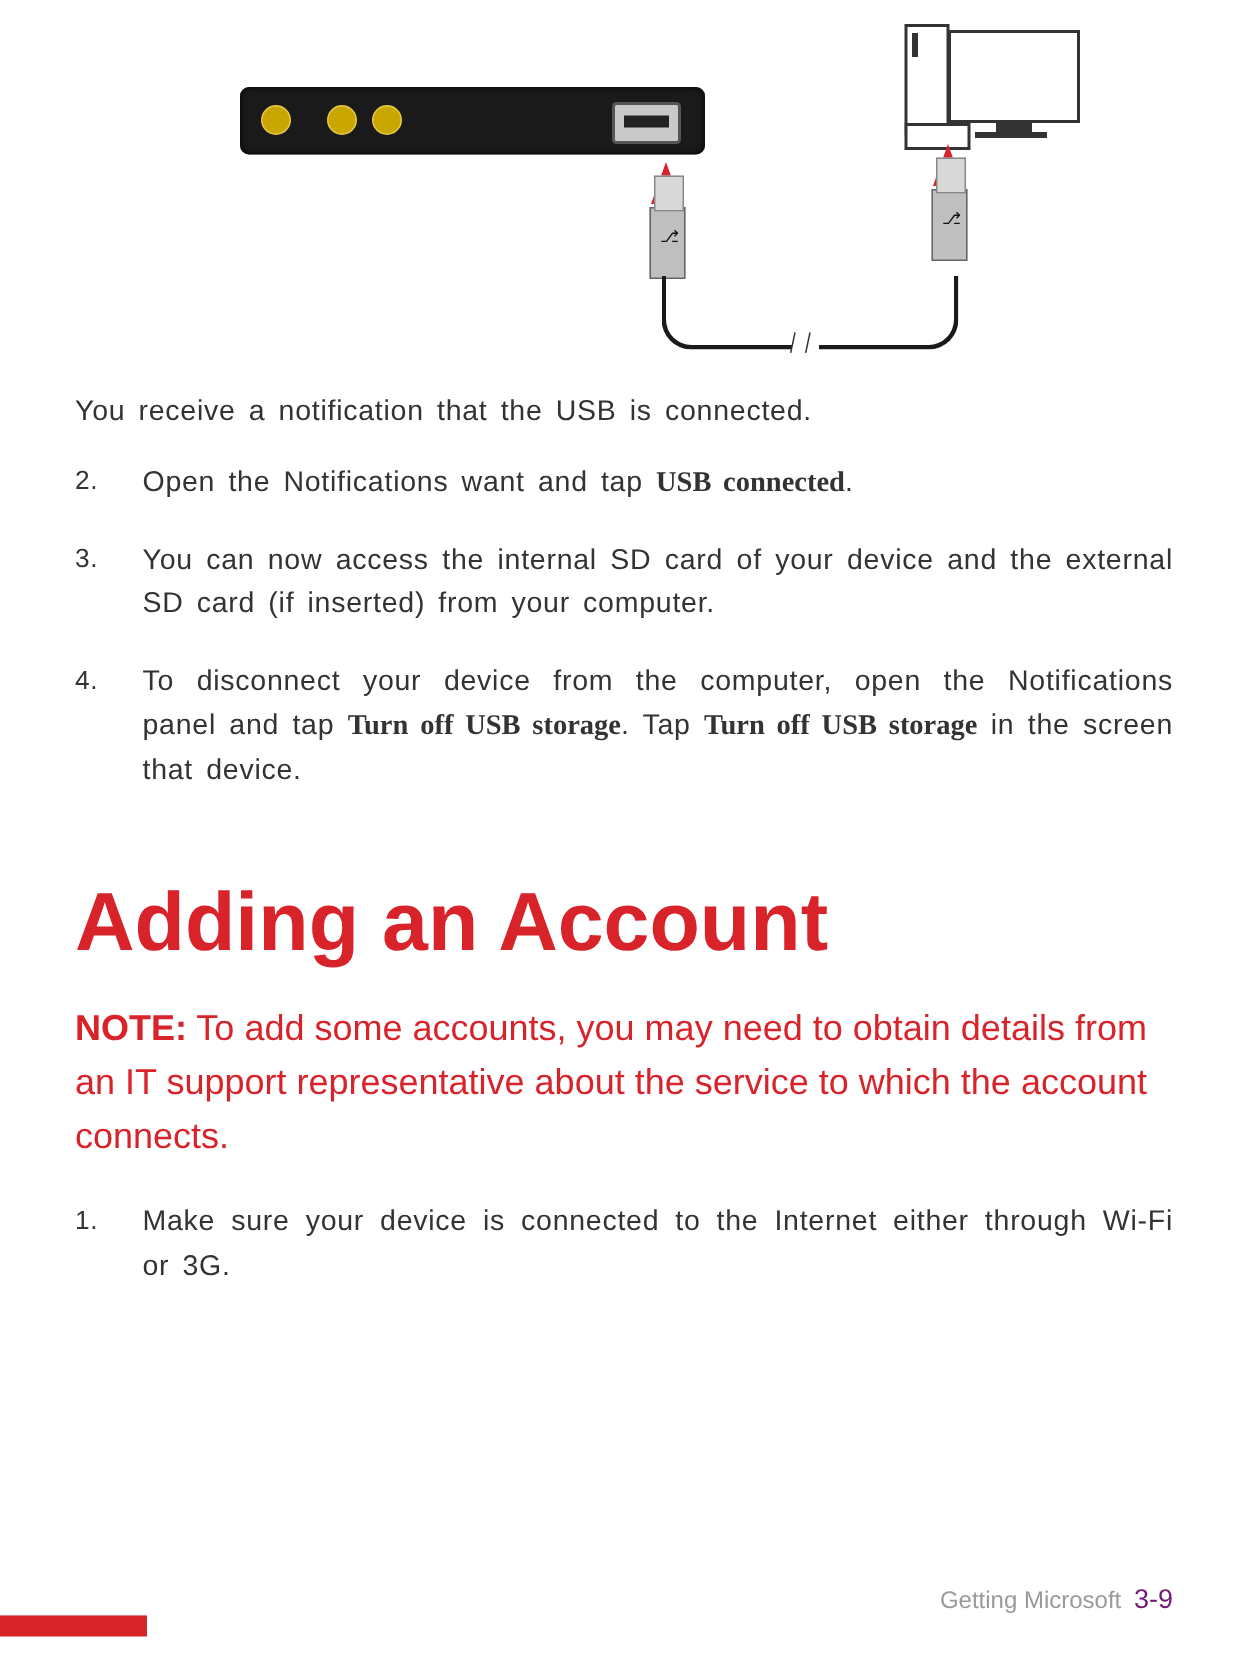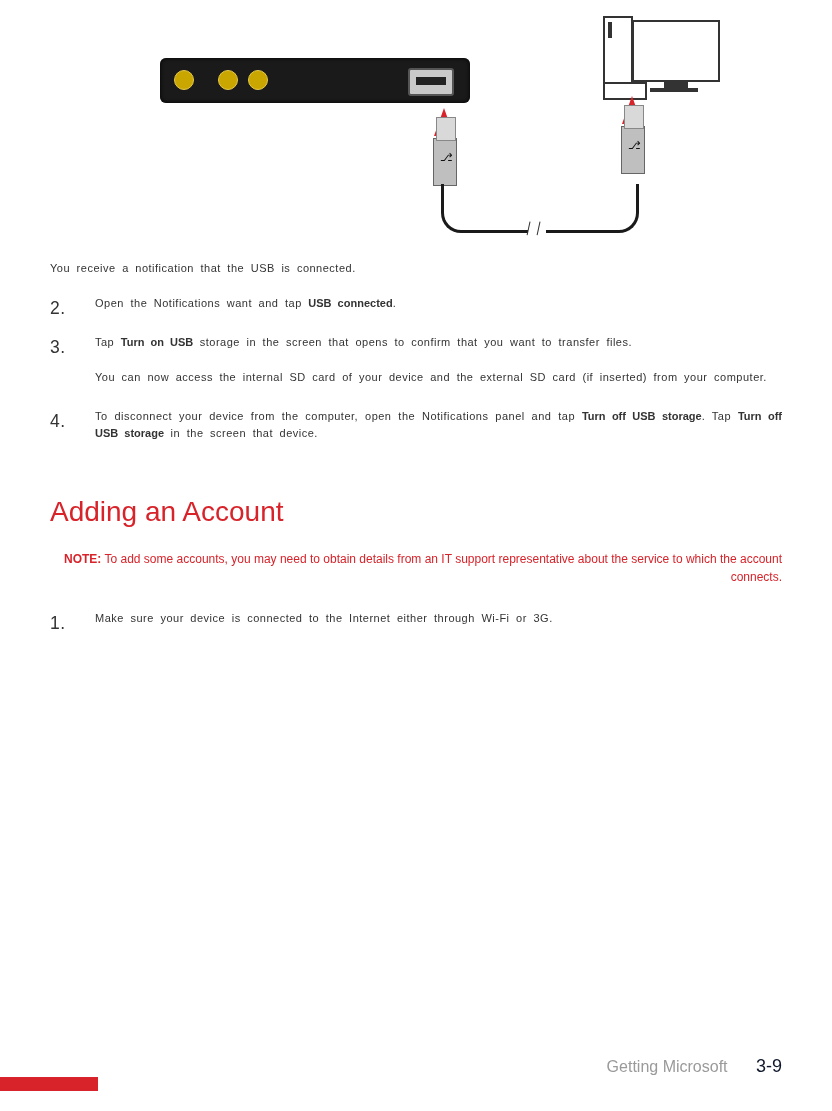--- a/index.html
+++ b/index.html
@@ -169,21 +169,21 @@
   .monitor-base{
     position:absolute;
     left:490px; top:78px;
     width:48px; height:4px;
     background:#333;
   }
 
   
   .indent { margin-left: 45px; }
   p.body {
-    font-size: 11px;
+    font-size: 19px;
     line-height: 1.55;
     text-align: justify;
     margin: 0 0 18px 0;
     letter-spacing: 0.5px;
     word-spacing: 3px;
   }
   .list-row{
     display:flex;
     margin-bottom: 4px;
   }
@@ -191,59 +191,58 @@
     width:45px;
     flex:none;
     font-size:17.5px;
     line-height:1.55;
     letter-spacing:0.5px;
   }
   .list-body{
     flex:1;
   }
   .bold-cond{
-    font-family: Liberation Sans, sans-serif;
+    font-family: Liberation Serif, serif;
     font-weight: 900;
     letter-spacing: 0px;
     font-stretch: condensed;
   }
   h1.section{
     font-family: "Arial Narrow", Arial, sans-serif;
     font-stretch: condensed;
-    font-weight: 400;
-    font-size: 28px;
+    font-weight: 700;
+    font-size: 55px;
     color: #d8232a;
     margin: 36px 0 22px 0;
     letter-spacing: 0px;
   }
   .note-line{
-    font-size:12px;
+    font-size:24px;
     line-height:1.5;
     color:#d8232a;
     margin: 0 0 24px 0;
-    text-align: right;
   }
   .note-label{
     font-family: "Arial Narrow", Arial, sans-serif;
     font-weight:900;
     font-stretch: condensed;
     color:#d8232a;
   }
 
   
   .footer{
     position:absolute;
     bottom:34px;
     right:50px;
     font-size:16px;
     color:#9a9a9a;
   }
   .footer .pg{
-    color:#0f172a;
-    margin-left:24px;
+    color:#701a75;
+    margin-left:4px;
     font-size:18px;
   }
   .footer-accent{
     position:absolute;
     left:0;
     bottom:20px;
     width:98px;
     height:14px;
     background:#d8232a;
   }
@@ -294,23 +293,20 @@
     <div class="list-body">
       <p class="body">
         <span>Open the Notifications want and tap </span><span class="bold-cond">USB connected</span><span>.</span>
       </p>
     </div>
   </div>
 
   <div class="list-row">
     <div class="list-num">3.</div>
     <div class="list-body">
-      <p class="body">
-        <span>Tap </span><span class="bold-cond">Turn on USB</span><span> storage in the screen that opens to confirm that you want to transfer files.</span>
-      </p>
       <p class="body">You can now access the internal SD card of your device and the external SD card (if inserted) from your computer.</p>
     </div>
   </div>
 
   <div class="list-row">
     <div class="list-num">4.</div>
     <div class="list-body">
       <p class="body">
         <span>To disconnect your device from the computer, open the Notifications panel and tap </span><span class="bold-cond">Turn off USB storage</span><span>. Tap </span><span class="bold-cond">Turn off USB storage</span><span> in the screen that device.</span>
       </p>

